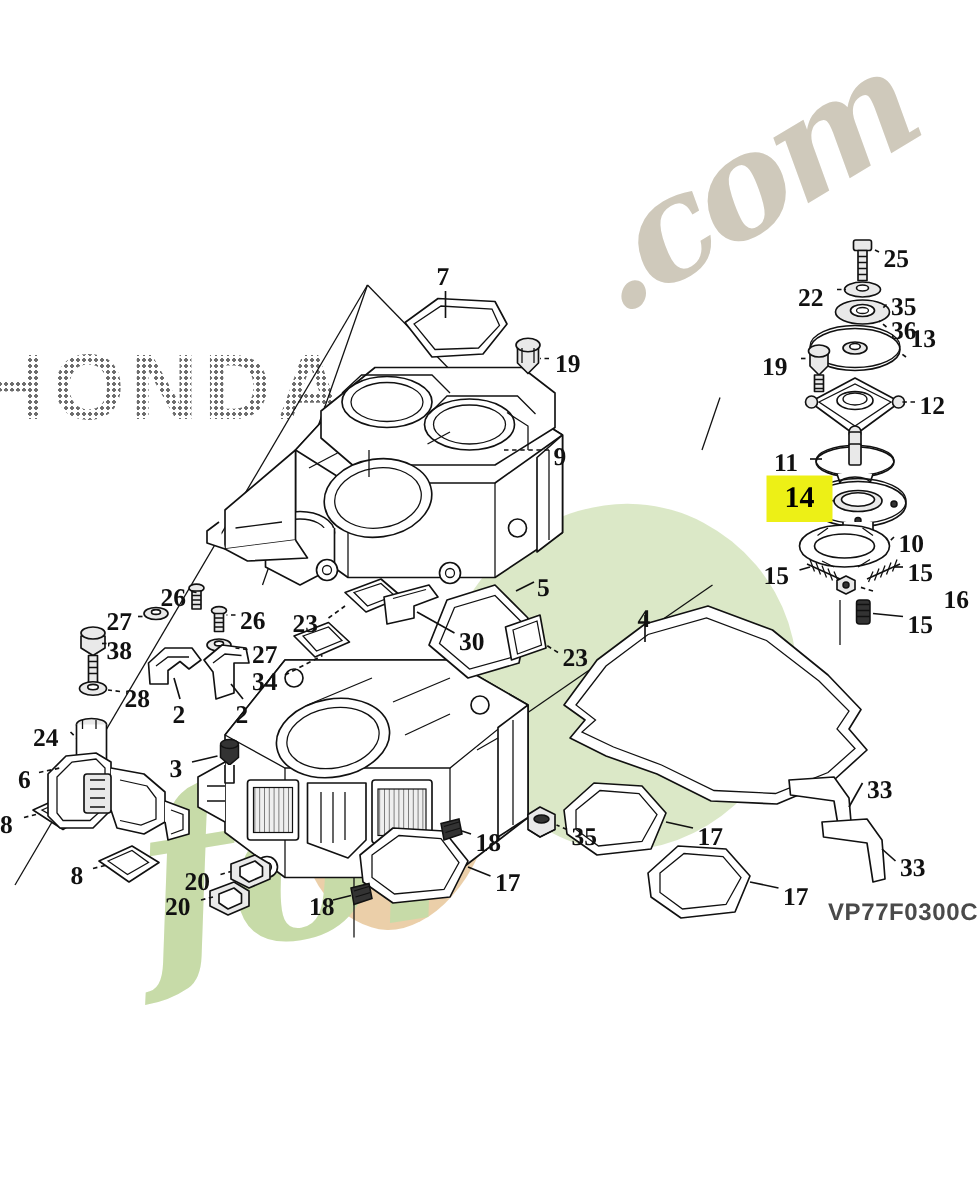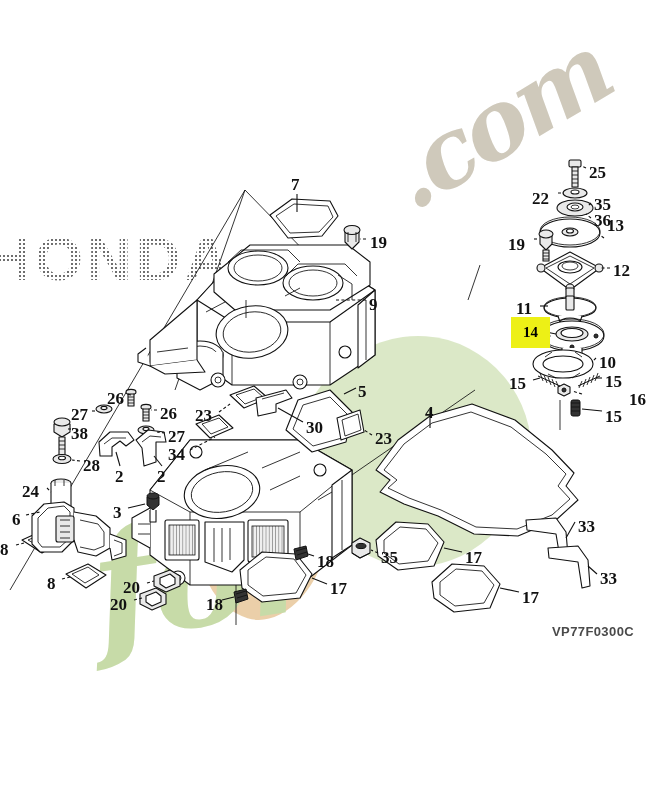--- a/index.html
+++ b/index.html
@@ -43,33 +43,33 @@
   }
   #wm-blob-orange{
     left:205px;top:470px;width:120px;height:150px;
     background:#e8c79a;opacity:.85;
     border-radius:50% 50% 45% 55% / 55% 45% 55% 45%;
     transform:rotate(18deg);
   }
   #wm-code{
     position:absolute;left:552px;top:600px;
     font-family:"Liberation Sans", sans-serif;
-    font-size:13px;font-weight:bold;color:#4a4a4a;letter-spacing:.4px;margin-top:24px;
+    font-size:16px;font-weight:bold;color:#4a4a4a;letter-spacing:.4px;
   }
 
   
   .lbl{
     position:absolute;
     font-family:"Liberation Serif", serif;
     font-weight:bold;font-size:17px;color:#111;
     line-height:17px;white-space:nowrap;
   }
   .lbl.hl{
     background:#edf016;padding:8px 12px;line-height:15px;
-    font-size:15px;color:#000;
+    font-size:20px;color:#000;
   }
 
   
   #art{position:absolute;left:0;top:0;}
   .part{stroke:#111;fill:#ffffff;stroke-width:1.1;stroke-linejoin:round;}
   .partd{stroke:#111;fill:#e9e9e9;stroke-width:1.1;stroke-linejoin:round;}
   .dark{stroke:#111;fill:#333;stroke-width:1;}
   .lead{stroke:#111;stroke-width:1.1;fill:none;}
   .leadd{stroke:#111;stroke-width:1.1;fill:none;stroke-dasharray:3 2.4;}
   .thin{stroke:#111;stroke-width:.85;fill:none;}

